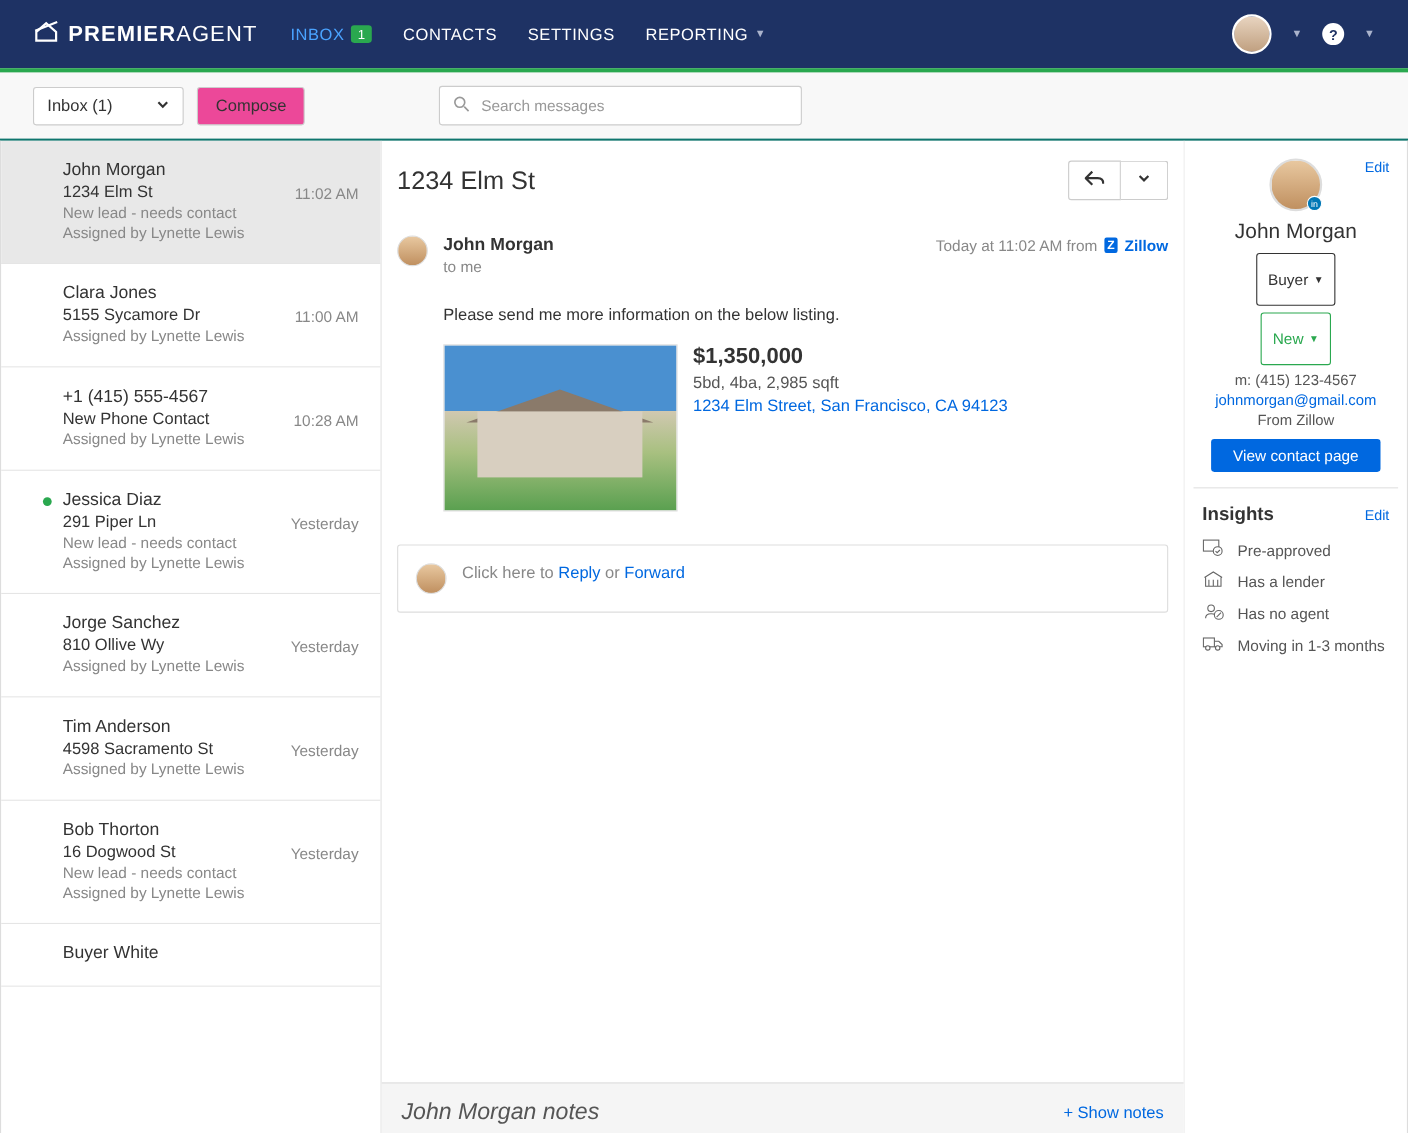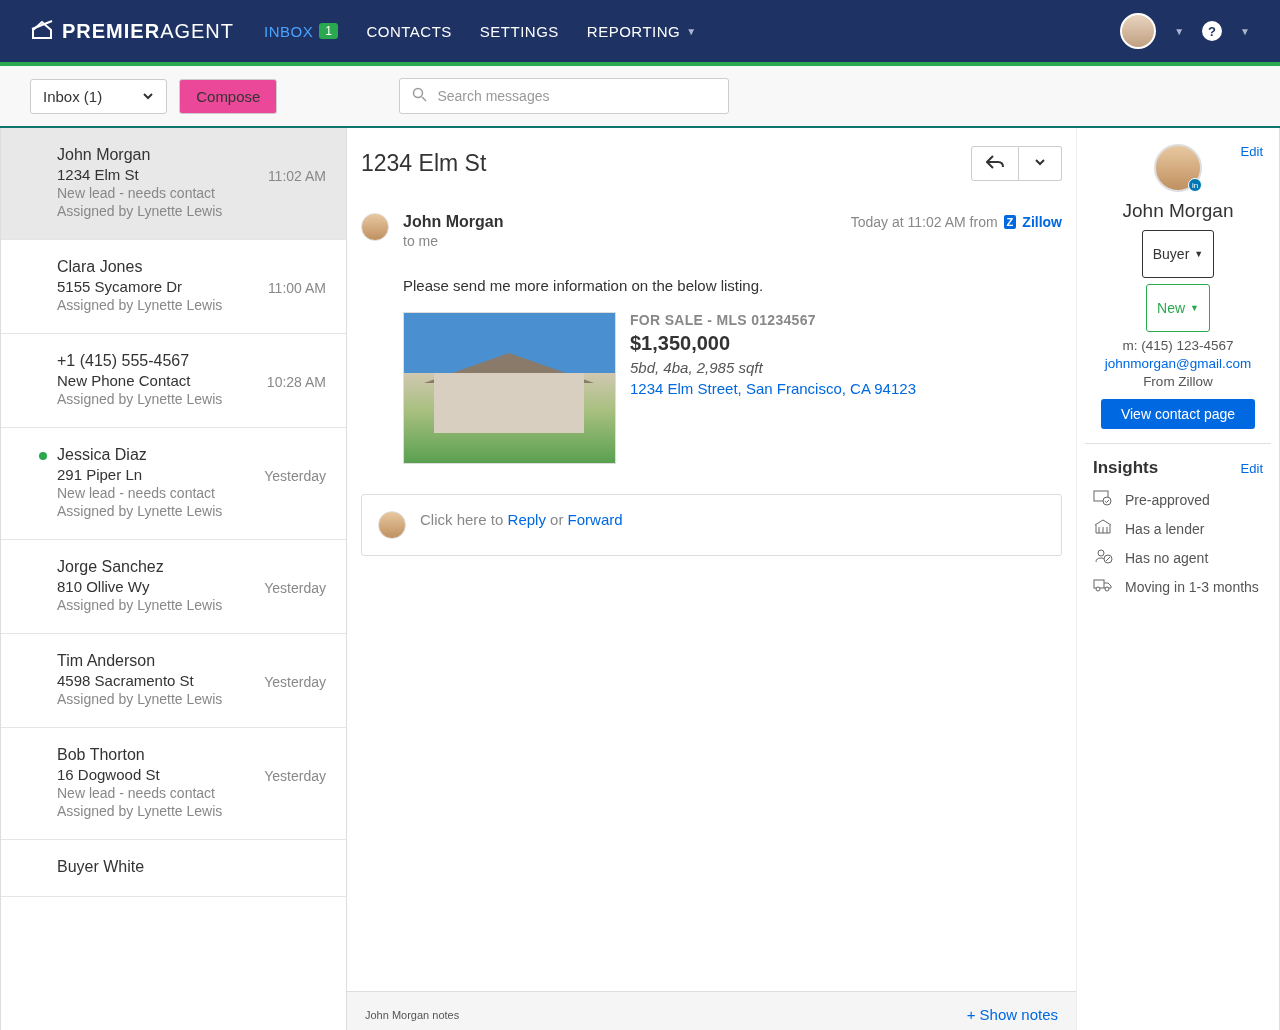--- a/index.html
+++ b/index.html
@@ -56,29 +56,29 @@
 .msg-to { color: #888; font-size: 14px; margin-bottom: 28px; margin-top: 2px; }
 .msg-text { font-size: 15px; color: #333; margin-bottom: 18px; }
 
 .listing { display: flex; gap: 14px; }
 .listing-img { width: 213px; height: 152px; background: linear-gradient(to bottom, #4a90d0 0%, #4a90d0 40%, #d0c8b0 40%, #a8c080 65%, #5aa050 100%); border: 1px solid #ddd; position: relative; }
 .house-shape { position: absolute; left: 30px; top: 60px; width: 150px; height: 60px; background: #d8cfc0; }
 .house-roof { position: absolute; left: 20px; top: 40px; width: 0; height: 0; border-left: 85px solid transparent; border-right: 85px solid transparent; border-bottom: 30px solid #8a7a6a; }
 .listing-info { flex: 1; }
 .listing-status { color: #888; font-size: 14px; font-weight: 600; letter-spacing: 0.3px; margin-bottom: 4px; }
 .listing-price { font-size: 20px; font-weight: 700; margin-bottom: 4px; }
-.listing-meta { font-size: 15px; color: #555; margin-bottom: 4px; font-style: italic; }
+.listing-meta { font-size: 15px; color: #555; margin-bottom: 4px; }
 .listing-addr { color: #0068e0; font-size: 15px; cursor: pointer; }
 
 .reply-box { margin: 10px 14px; border: 1px solid #ddd; border-radius: 3px; padding: 16px; display: flex; gap: 14px; }
 .reply-text { color: #888; font-size: 15px; }
 .reply-text .link { color: #0068e0; cursor: pointer; }
 
 .notes-bar { position: absolute; bottom: 0; left: 0; right: 0; background: #f5f5f5; border-top: 1px solid #ddd; padding: 14px 18px; display: flex; align-items: center; }
-.notes-title { font-size: 11px; font-weight: 500; color: #555; }
+.notes-title { font-size: 21px; font-weight: 500; color: #555; font-style: italic; }
 .show-notes { margin-left: auto; color: #0068e0; font-size: 15px; cursor: pointer; display: flex; align-items: center; gap: 4px; }
 
 .sidebar { width: 203px; padding: 16px; border-right: 1px solid #ddd; background: #fff; }
 .side-edit { color: #0068e0; font-size: 13px; float: right; cursor: pointer; }
 .side-avatar-wrap { position: relative; width: 48px; margin: 0 auto 8px; }
 .side-avatar { width: 48px; height: 48px; border-radius: 50%; background: linear-gradient(#e8c8a0,#c09060); border: 2px solid #ddd; }
 .linkedin-dot { position: absolute; bottom: 0; right: 0; width: 14px; height: 14px; border-radius: 50%; background: #0077b5; color: #fff; font-size: 8px; display: flex; align-items: center; justify-content: center; border: 1px solid #fff; }
 .side-name { text-align: center; font-size: 19px; font-weight: 500; margin-bottom: 8px; }
 .chip-row { display: flex; justify-content: center; gap: 6px; margin-bottom: 6px; }
 .chip { border: 1px solid #333; border-radius: 3px; padding: 15px 10px; font-size: 14px; display: flex; align-items: center; gap: 5px; cursor: pointer; }
@@ -234,21 +234,20 @@
           </div>
           <div class="msg-to">to me</div>
           <div class="msg-text">Please send me more information on the below listing.</div>
 
           <div class="listing">
             <div class="listing-img">
               <div class="house-roof"></div>
               <div class="house-shape"></div>
             </div>
             <div class="listing-info">
-              <div class="listing-status">FOR SALE - MLS 01234567</div>
               <div class="listing-price">$1,350,000</div>
               <div class="listing-meta">5bd, 4ba, 2,985 sqft</div>
               <div class="listing-addr">1234 Elm Street, San Francisco, CA 94123</div>
             </div>
           </div>
         </div>
       </div>
     </div>
 
     <div class="reply-box">

